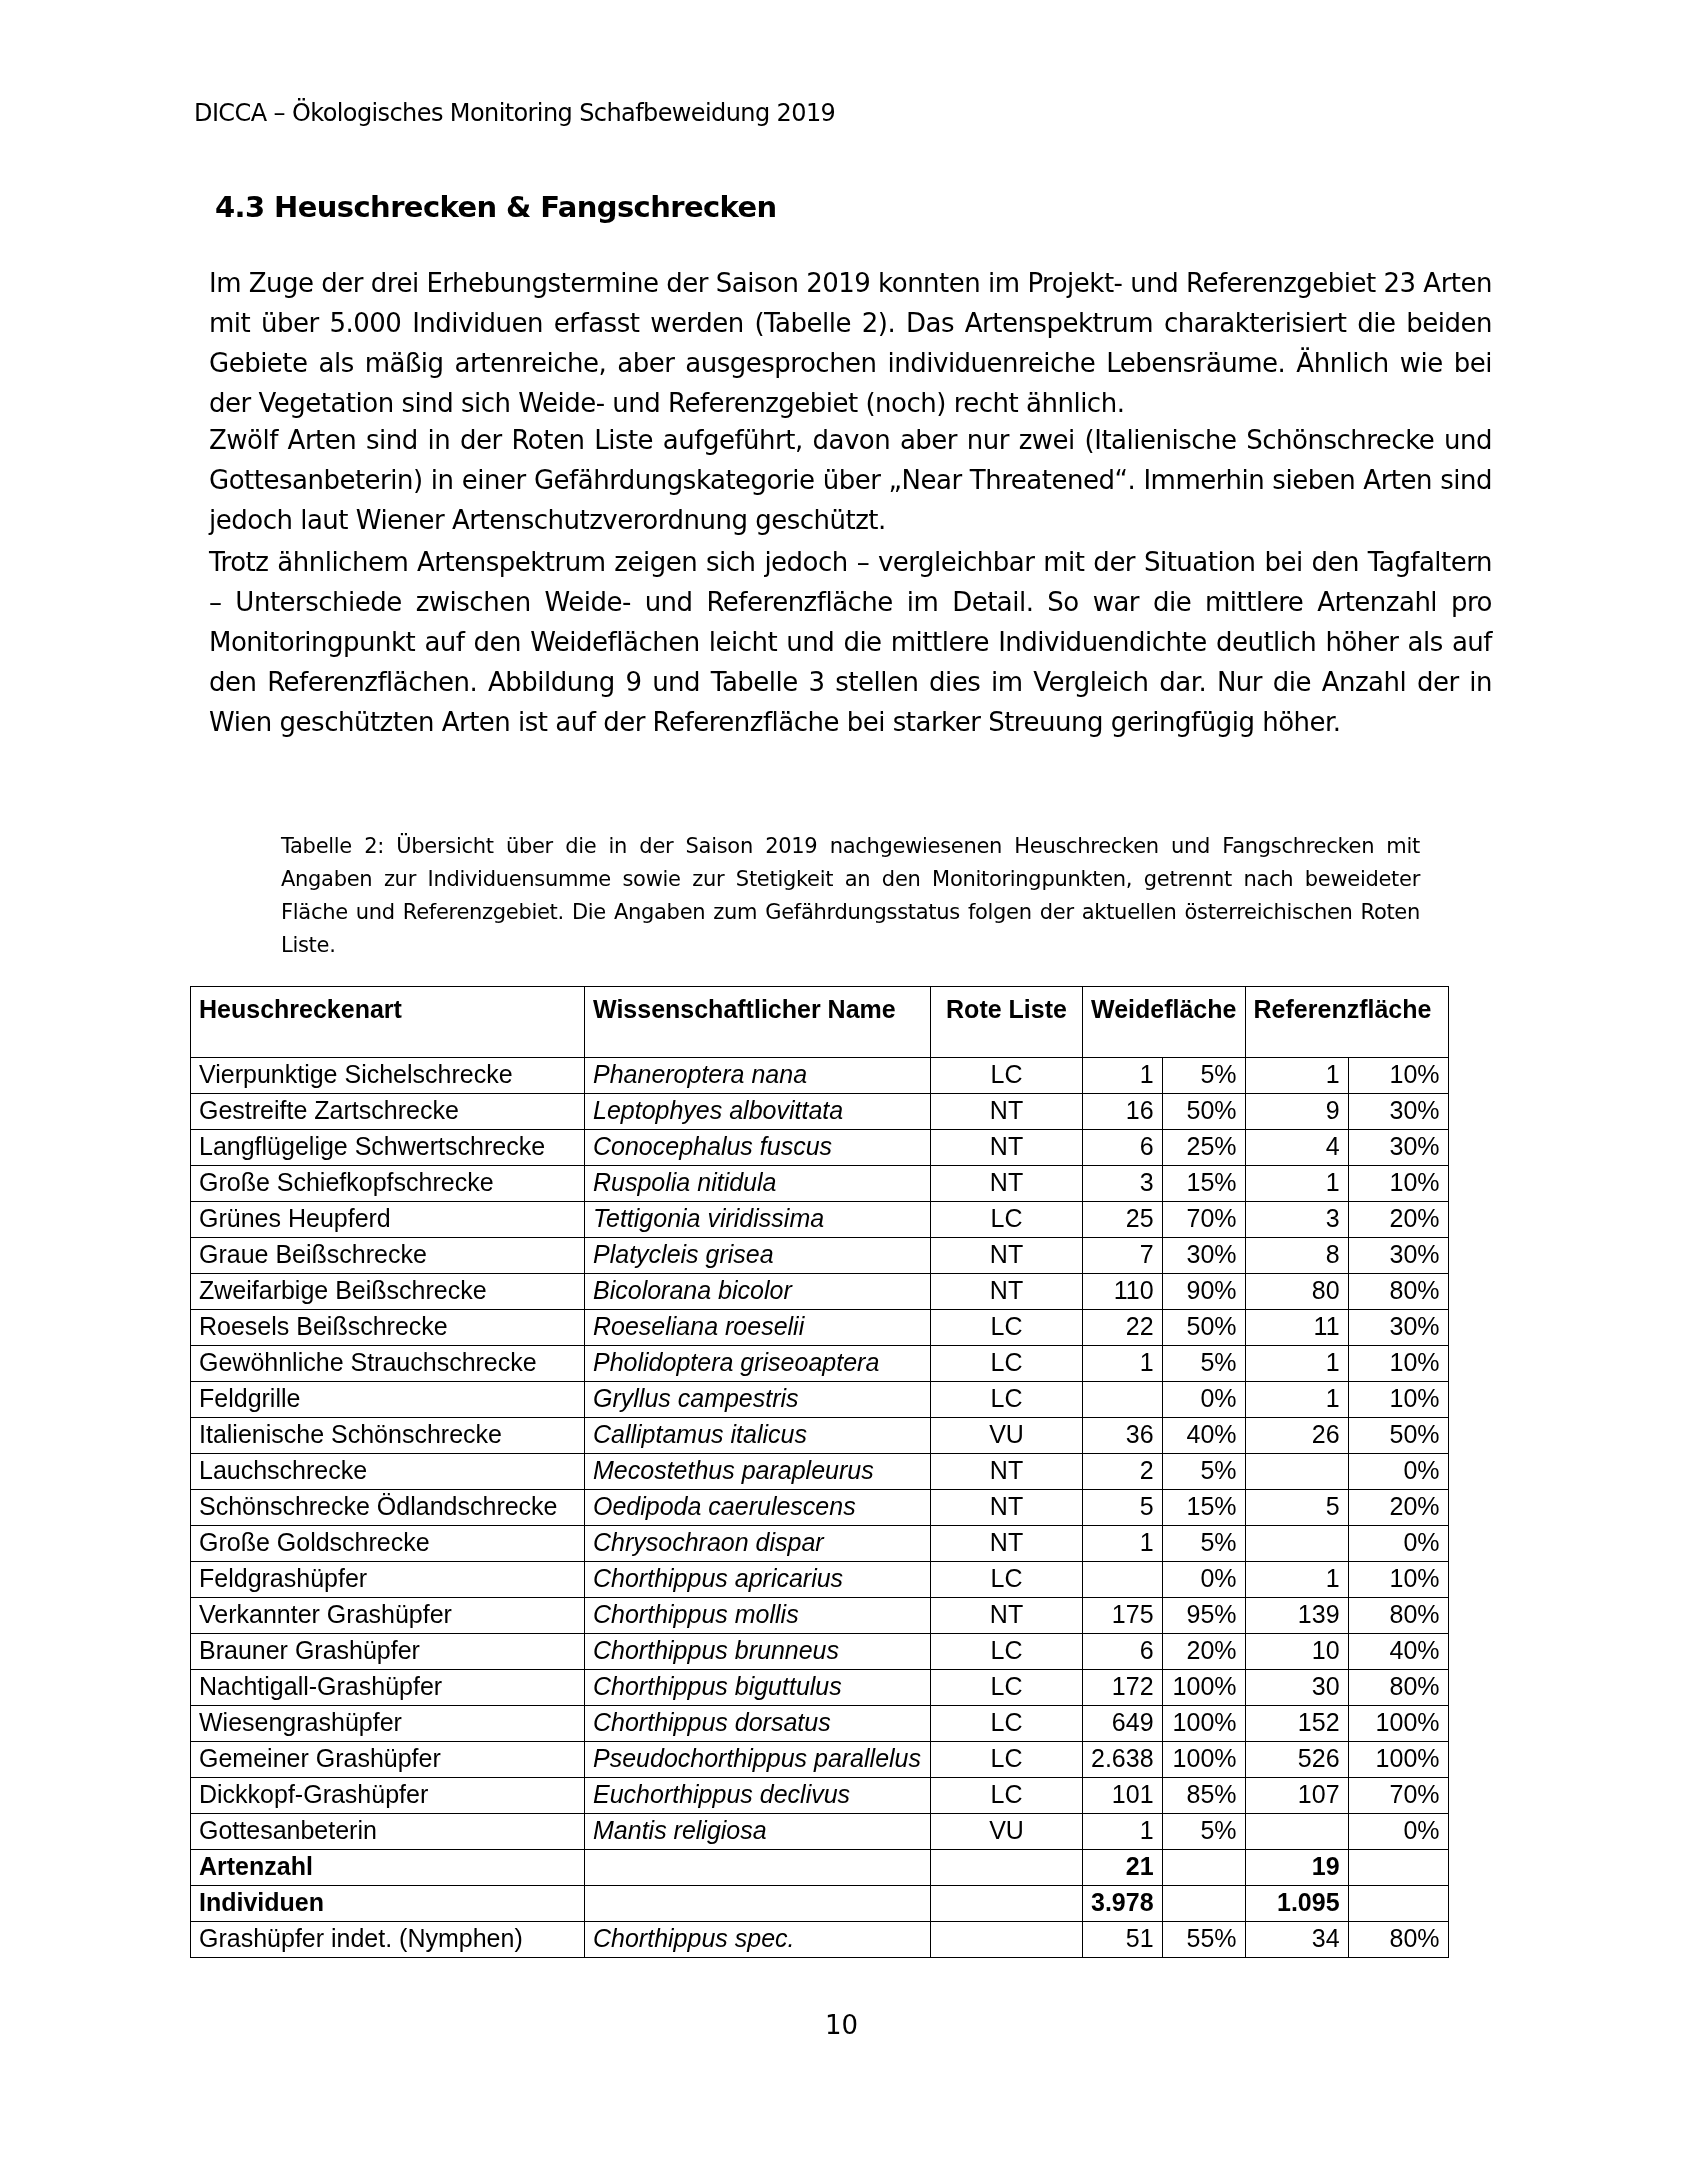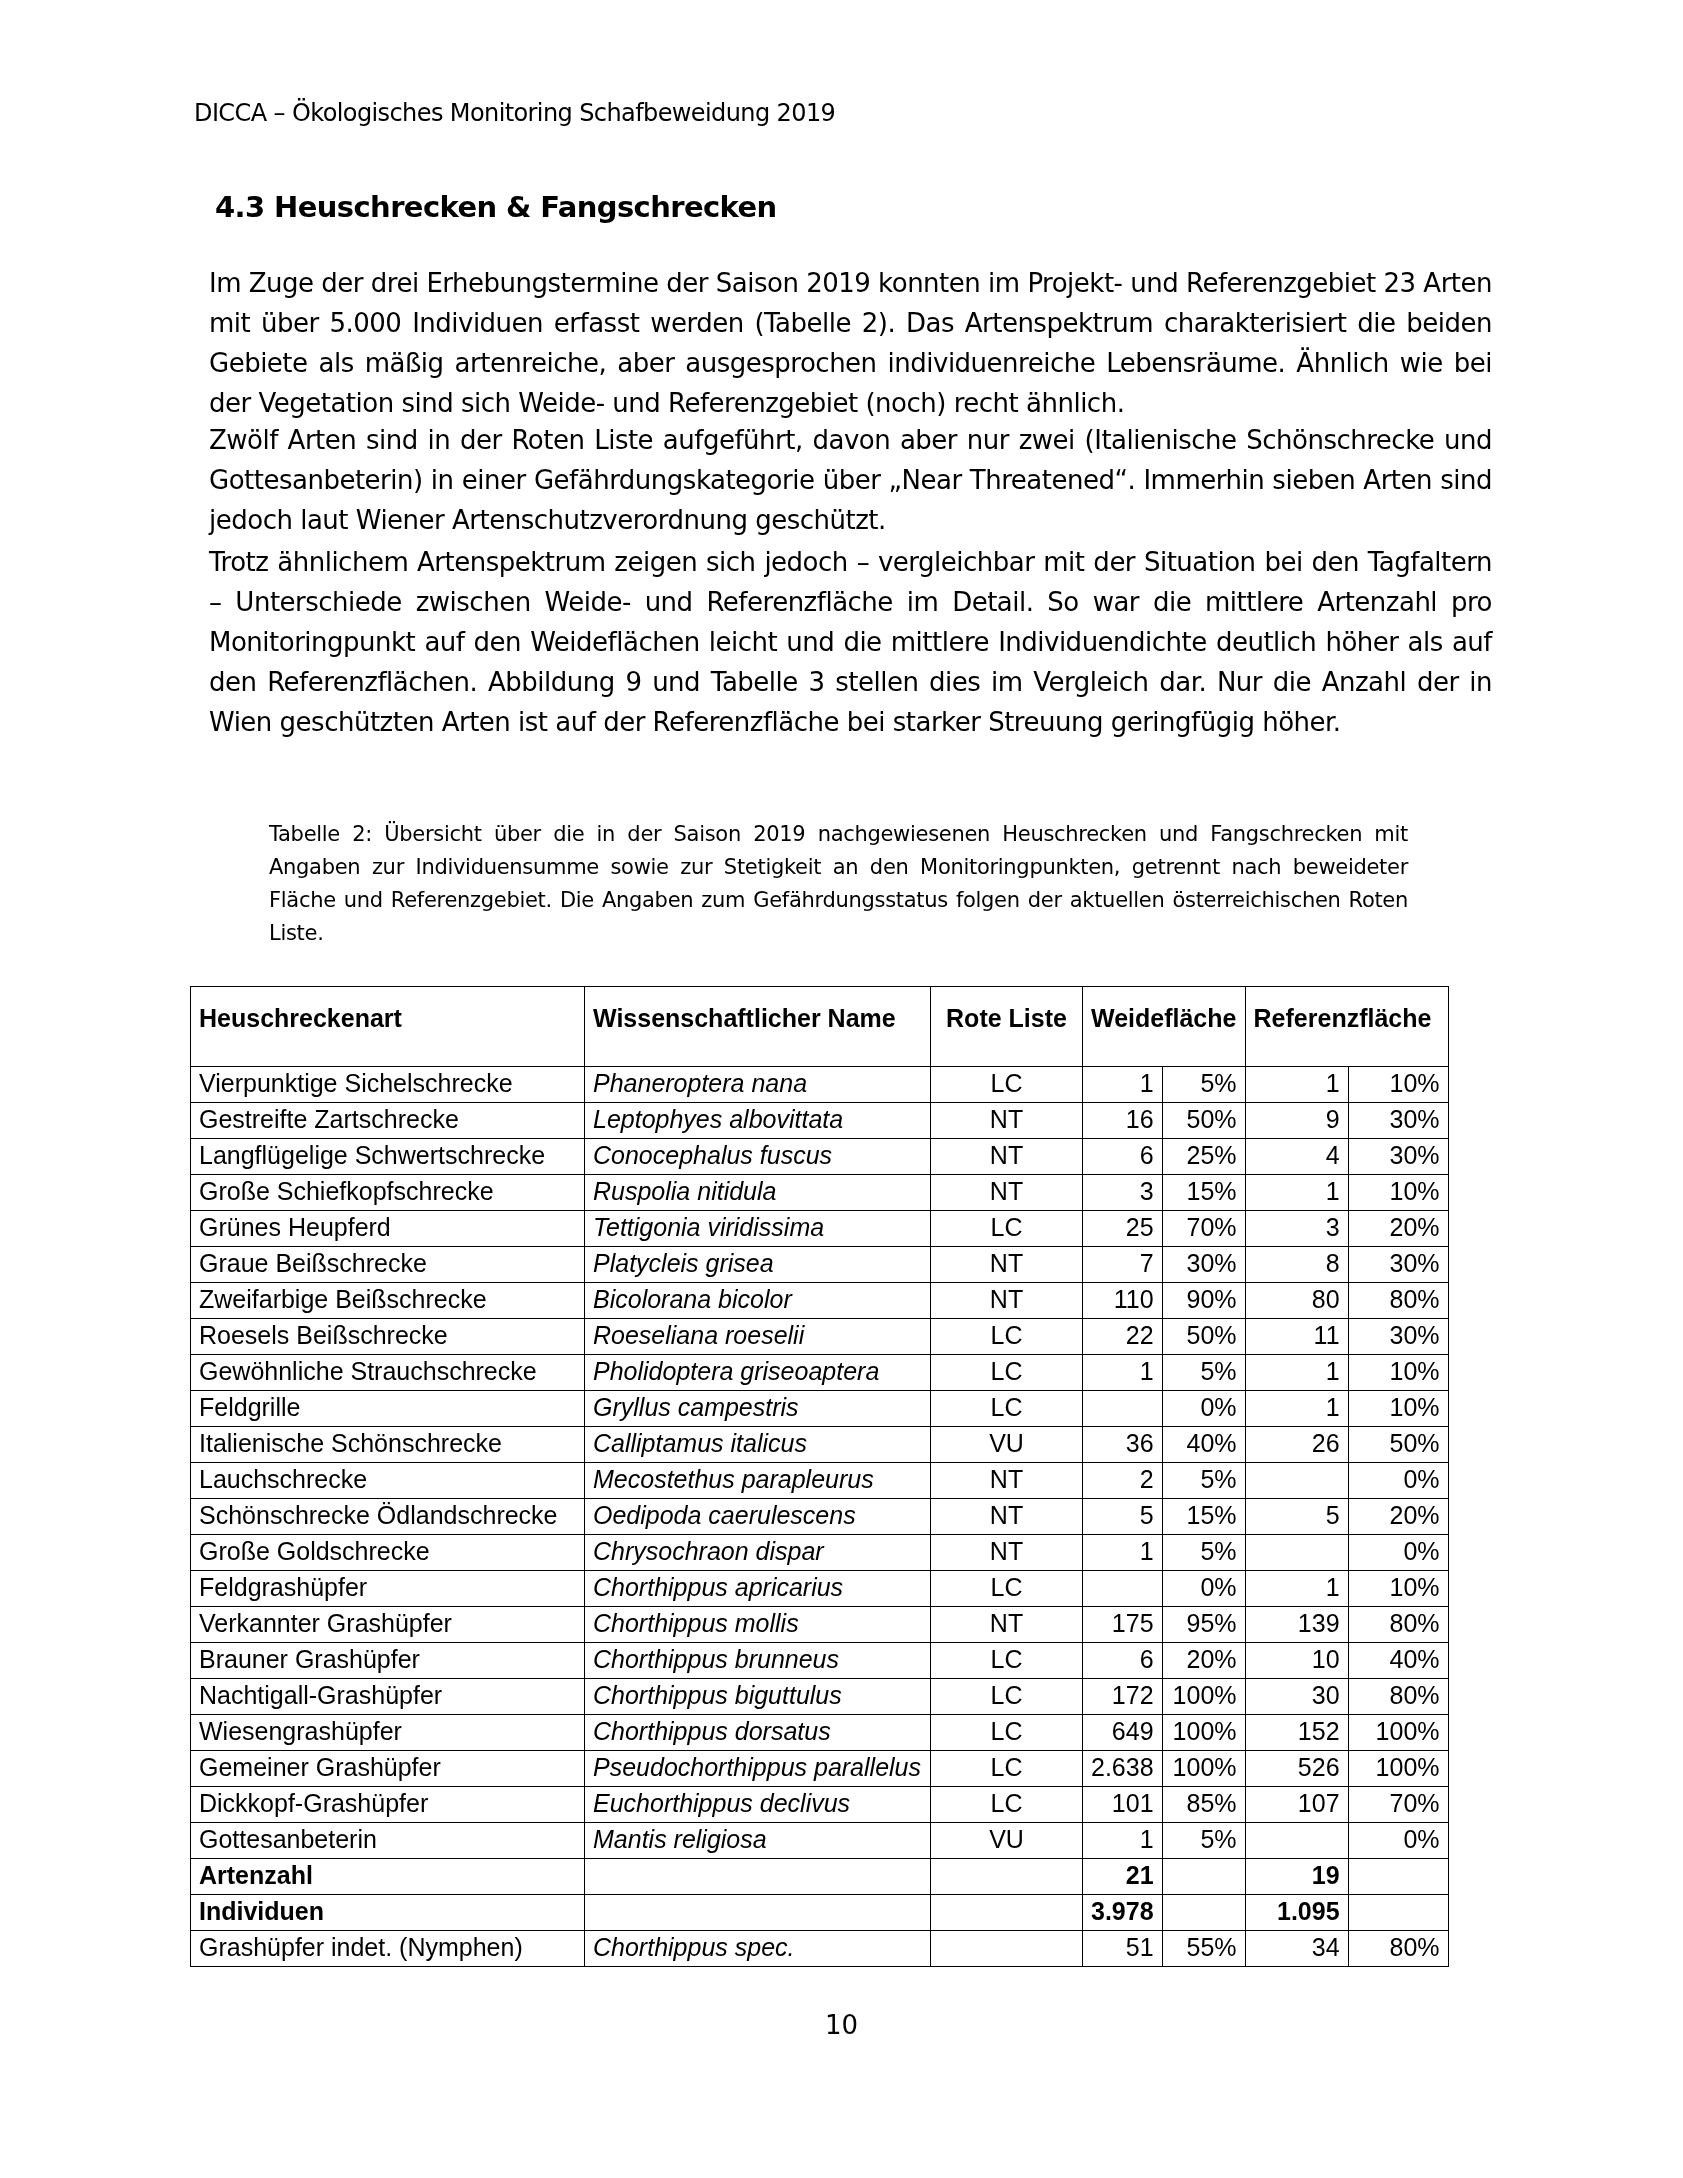--- a/index.html
+++ b/index.html
@@ -21,39 +21,39 @@
     font-family: "DejaVu Sans", sans-serif; font-size: 26px; line-height: 40px;
     text-align: justify; letter-spacing: -0.5px; word-spacing: 0px;
     margin: 15px;
   }
   .p1 { top: 248px; }
   .p2 { top: 405px; }
   .p3 { top: 527px; }
   .caption {
     position: absolute; left: 269px; top: 818px; width: 1139px;
     font-family: "DejaVu Sans", sans-serif; font-size: 21px; line-height: 33px;
-    text-align: justify; letter-spacing: -0.3px; margin: 0;
+    text-align: justify; letter-spacing: -0.3px; margin: 12px;
   }
   table.data {
     position: absolute; left: 190px; top: 986px;
     border-collapse: collapse;
     font-family: "Liberation Sans", sans-serif; font-size: 25px;
     table-layout: fixed;
   }
   table.data td, table.data th {
     border: 1.6px solid #000;
     padding: 0 8px;
     height: 35px;
     line-height: 33px;
     white-space: nowrap;
     overflow: hidden;
     vertical-align: top;
   }
   table.data th {
-    font-weight: bold; text-align: left; height: 63px; line-height: 30px; padding-top: 16px;
+    font-weight: bold; text-align: left; height: 63px; line-height: 30px; padding-top: 7px;
   }
   table.data th.center { text-align: center; }
   .c-name { width: 394px; }
   .c-sci  { width: 346px; }
   .c-rl   { width: 152px; }
   .c-wn   { width: 79px; }
   .c-wp   { width: 83px; }
   .c-rn   { width: 103px; }
   .c-rp   { width: 100px; }
   td.sci { font-style: italic; }

